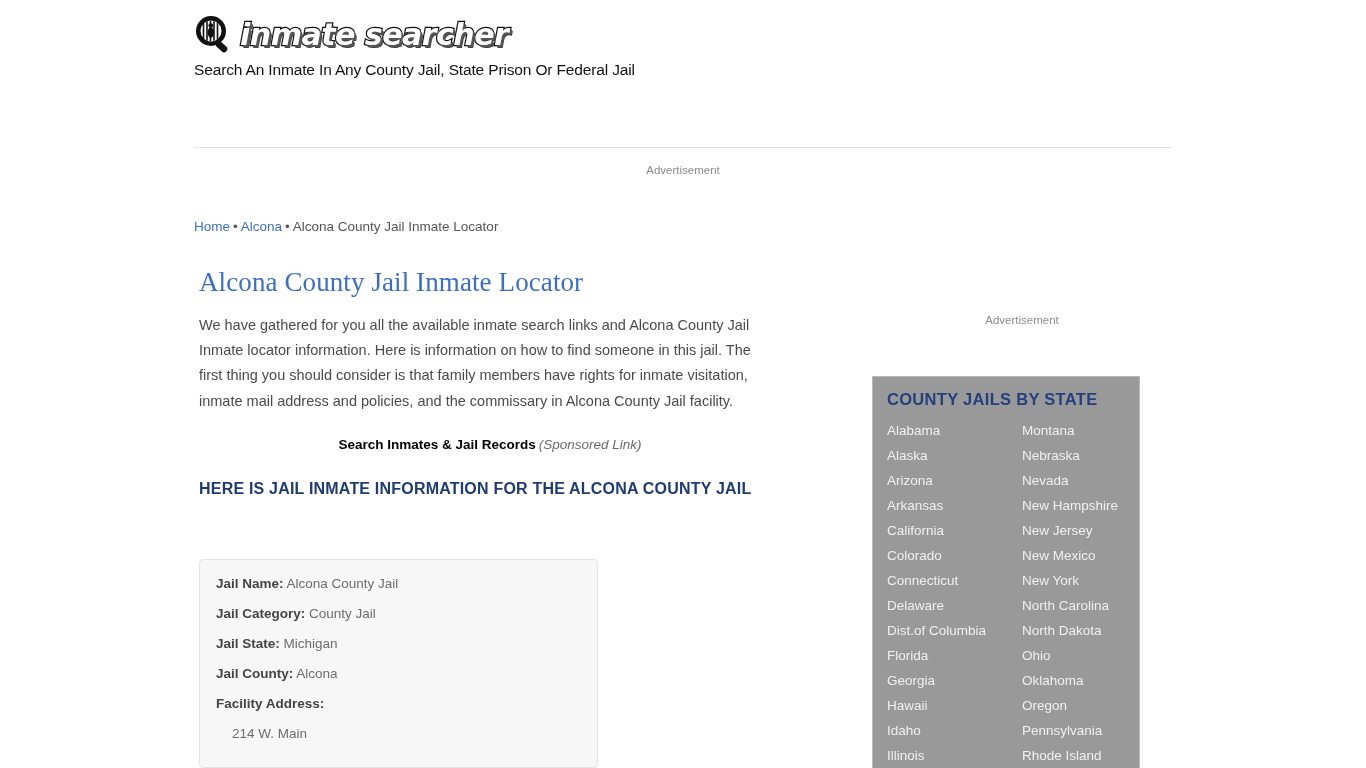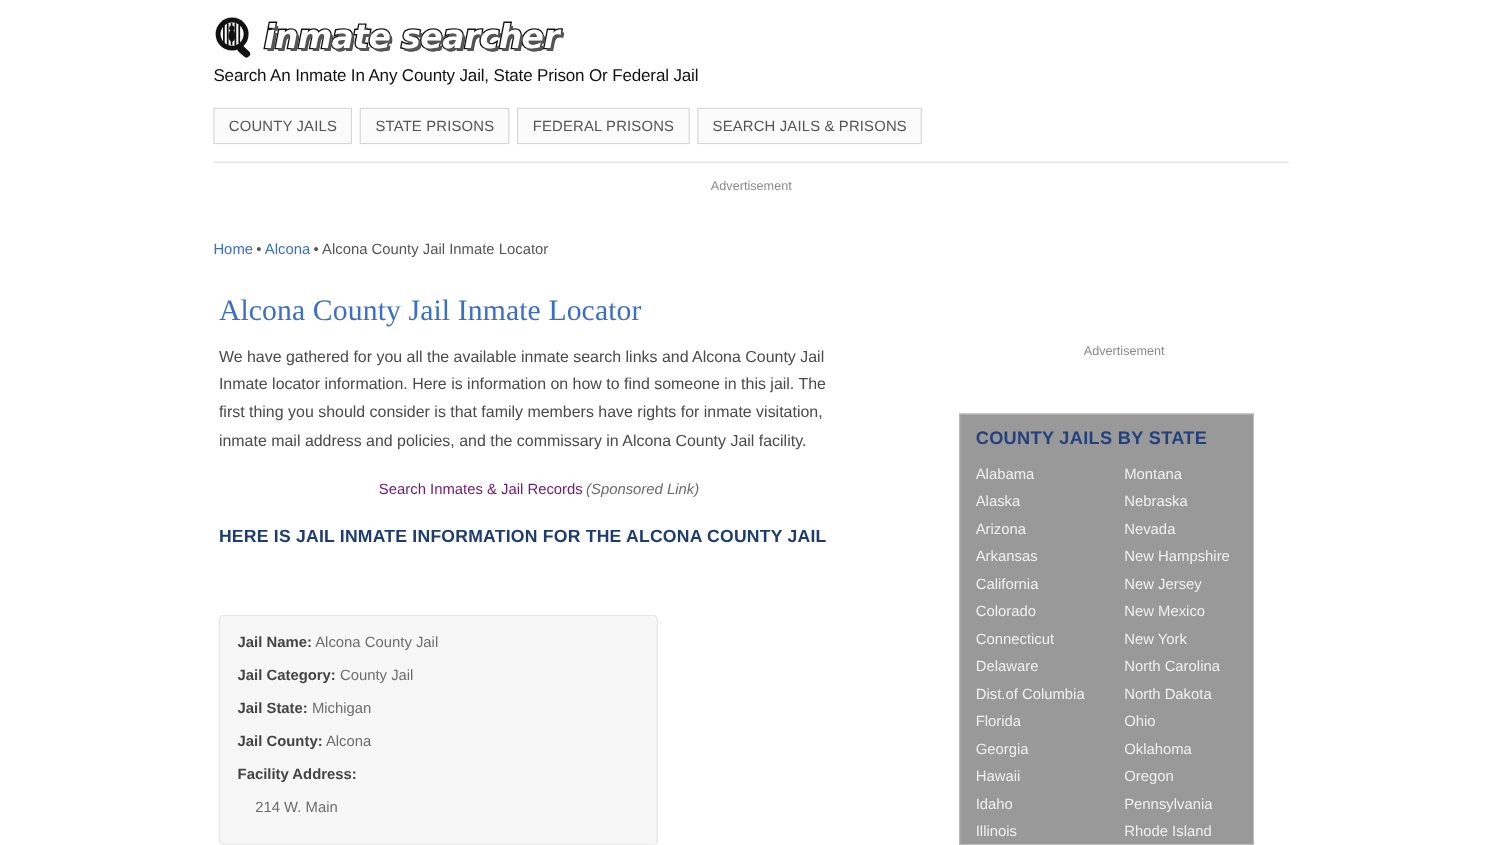--- a/index.html
+++ b/index.html
@@ -154,22 +154,22 @@
     width: 578px;
   }
 
   .sponsored {
     margin-top: 23px;
     text-align: center;
     font-size: 13.5px;
     padding-right: 18px;
   }
   .sponsored a {
-    color: #701a75;
-    font-weight: normal;
+    color: #000000;
+    font-weight: bold;
     text-decoration: none;
   }
   .sponsored .note {
     color: #6a6a6a;
     font-style: italic;
     font-weight: normal;
     margin-left: 3px;
   }
 
   .section-heading {
@@ -284,26 +284,20 @@
           <ellipse cx="18.8" cy="19.5" rx="3.1" ry="5.4" fill="#111111"></ellipse>
           <circle cx="18.8" cy="12.6" rx="2.4" r="2.4" fill="#111111"></circle>
           <rect x="27" y="27" width="13" height="6.6" rx="3.2" fill="#111111" transform="rotate(42 27 27)"></rect>
         </svg>
       </span>
       <span class="brand-wordmark">inmate searcher</span>
     </div>
     <div class="tagline">Search An Inmate In Any County Jail, State Prison Or Federal Jail</div>
   </div>
 
-  <div class="nav">
-    <a class="nav-tab">COUNTY JAILS</a>
-    <a class="nav-tab">STATE PRISONS</a>
-    <a class="nav-tab">FEDERAL PRISONS</a>
-    <a class="nav-tab">SEARCH JAILS &amp; PRISONS</a>
-  </div>
   <div class="nav-rule"></div>
 
   <div class="ad-top-label">Advertisement</div>
 
   <div class="breadcrumb">
     <a>Home</a><span class="sep">•</span><a>Alcona</a><span class="sep">•</span><span>Alcona County Jail Inmate Locator</span>
   </div>
 
   <div class="main">
     <h1 class="page-title">Alcona County Jail Inmate Locator</h1>

